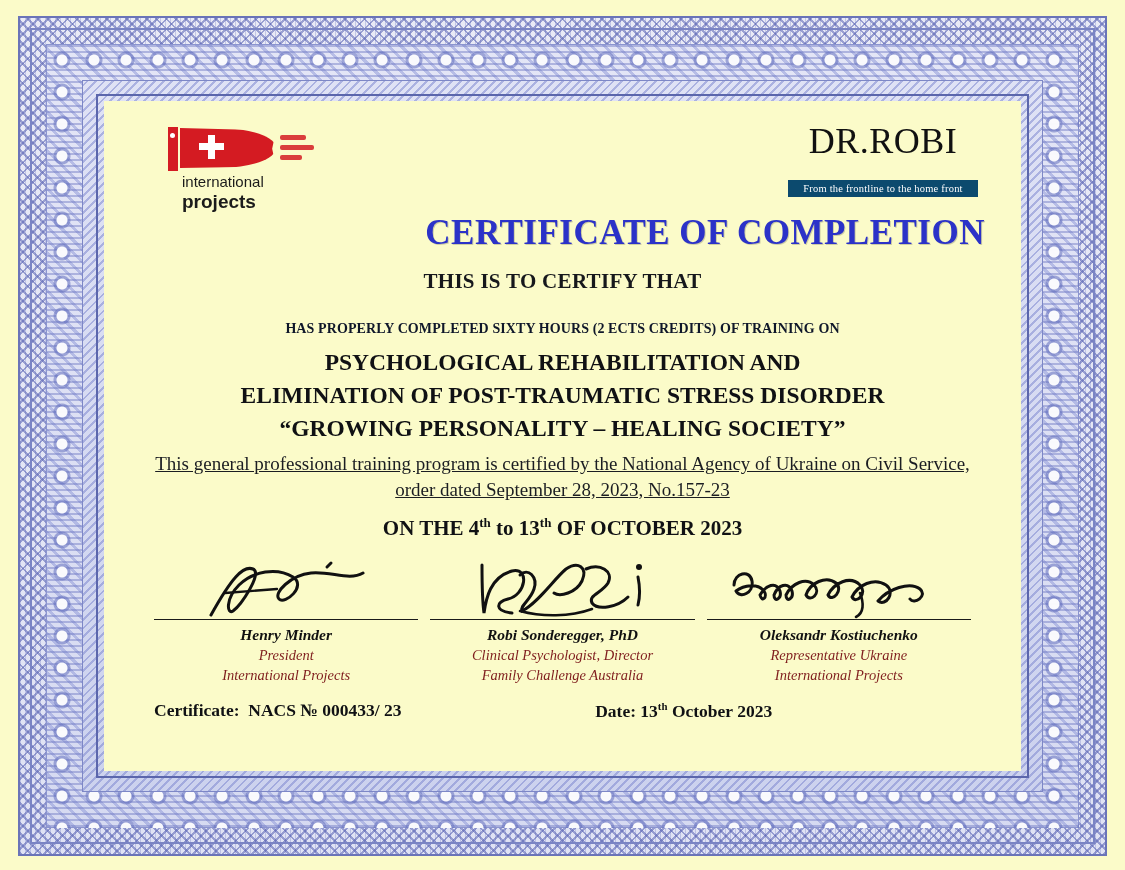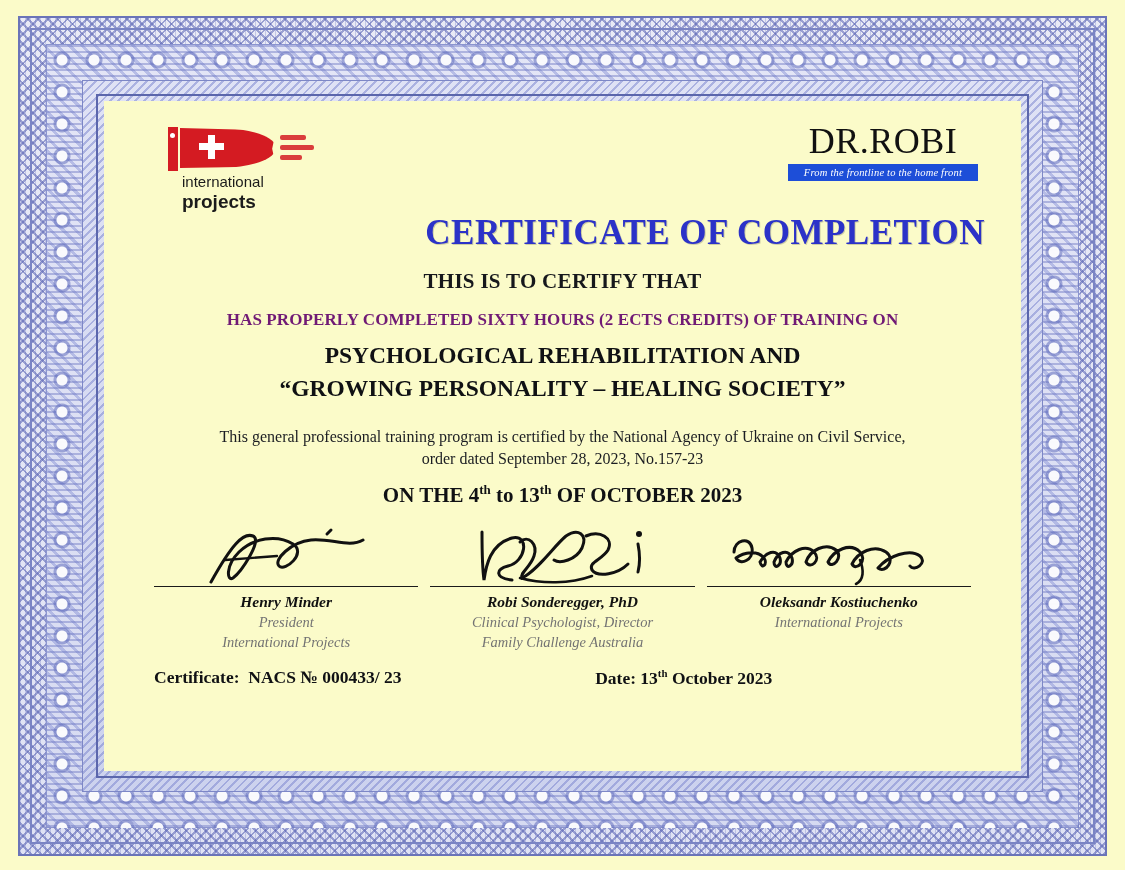--- a/index.html
+++ b/index.html
@@ -155,24 +155,23 @@
   }
   .robi-name {
     font-family: "Liberation Serif", serif;
     font-size: 36px;
     letter-spacing: .5px;
     color: #111;
     line-height: 1;
     white-space: nowrap;
   }
   .robi-tag {
-    margin-top: 5px;
-    background: #1d4ed8;
+    margin-top: 21px;
+    background: #0c4a6e;
     color: #fff;
-    font-style: italic;
     font-size: 10.5px;
     padding: 3px 6px;
     letter-spacing: .2px;
     white-space: nowrap;
   }
 
   
   .title {
     text-align: right;
     font-size: 35px;
@@ -193,40 +192,41 @@
   .recipient {
     text-align: center;
     font-size: 39px;
     font-weight: bold;
     color: #101114;
     margin-top: 10px;
     letter-spacing: .2px;
   }
   .line-hours {
     text-align: center;
-    font-size: 17px;
-    font-weight: bold;
-    color: #701a75;
-    margin-top: 16px;
+    font-size: 14px;
+    font-weight: bold;
+    color: #0f172a;
+    margin-top: 27px;
     letter-spacing: .1px;
   }
   .course-1, .course-2, .course-3 {
     text-align: center;
     font-weight: bold;
     color: #101114;
   }
   .course-1 { font-size: 23.5px; margin-top: 12px; }
   .course-2 { font-size: 23.5px; margin-top: 6px; }
   .course-3 { font-size: 23.5px; margin-top: 6px; }
   .note {
     text-align: center;
-    font-size: 16px;
+    font-size: 19px;
     color: #1b1d22;
-    margin-top: 24px;
+    margin-top: 9px;
     line-height: 1.35;
+    text-decoration: underline;
   }
   .dates {
     text-align: center;
     font-size: 21px;
     font-weight: bold;
     color: #101114;
     margin-top: 13px;
   }
   sup { font-size: .62em; }
 
@@ -254,21 +254,21 @@
   .sig-name {
     font-style: italic;
     font-weight: bold;
     font-size: 15.5px;
     margin-top: 6px;
     color: #111;
   }
   .sig-role, .sig-org {
     font-style: italic;
     font-size: 14.5px;
-    color: #737373;
+    color: #7f1d1d;
     margin-top: 3px;
   }
 
   
   .footer {
     display: flex;
     margin-top: 16px;
     padding: 0 14px;
     font-size: 17.5px;
     font-weight: bold;
@@ -314,20 +314,21 @@
     </div>
 
     <div class="title">CERTIFICATE OF COMPLETION</div>
 
     <div class="subtitle">THIS IS TO CERTIFY THAT</div>
 
 
     <div class="line-hours">HAS PROPERLY COMPLETED SIXTY HOURS (2 ECTS CREDITS) OF TRAINING ON</div>
 
     <div class="course-1">PSYCHOLOGICAL REHABILITATION AND</div>
+    <div class="course-2">ELIMINATION OF POST-TRAUMATIC STRESS DISORDER</div>
     <div class="course-3">“GROWING PERSONALITY – HEALING SOCIETY”</div>
 
     <div class="note">
       <div>This general professional training program is certified by the National Agency of Ukraine on Civil Service,</div>
       <div>order dated September 28, 2023, No.157-23</div>
     </div>
 
     <div class="dates"><span>ON THE 4</span><sup>th</sup><span> to 13</span><sup>th</sup><span> OF OCTOBER 2023</span></div>
 
     <div class="sig-row">
@@ -365,20 +366,21 @@
 
       <div class="sig-col">
         <div class="sig-mark">
           <svg width="250" height="62" viewBox="0 0 250 62">
             <path d="M20 26 C20 14, 36 10, 38 22 C40 34, 26 40, 22 32 C30 26, 44 24, 50 32 C54 38, 48 44, 46 36 C52 26, 62 22, 66 32 C68 40, 60 44, 60 36 C64 26, 74 22, 78 32 C80 40, 72 44, 72 36 C78 24, 92 18, 100 26 C108 34, 96 44, 92 36 C96 24, 112 16, 122 24 C130 31, 118 44, 114 36 C120 24, 136 16, 146 26 C154 34, 142 46, 138 38 C144 26, 160 18, 172 26 C182 33, 172 48, 164 42 C174 30, 196 22, 206 30 C214 37, 200 46, 196 40" fill="none" stroke="#111" stroke-width="3" stroke-linecap="round" stroke-linejoin="round"></path>
             <path d="M146 34 C150 44, 150 54, 142 58" fill="none" stroke="#111" stroke-width="2.6" stroke-linecap="round"></path>
           </svg>
         </div>
         <div class="sig-line"></div>
         <div class="sig-name">Oleksandr Kostiuchenko</div>
+        <div class="sig-role">Representative Ukraine</div>
         <div class="sig-org">International Projects</div>
       </div>
 
     </div>
 
     <div class="footer">
       <div class="cert"><span>Certificate:</span>&nbsp; <span>NACS № 000433/ 23</span></div>
       <div class="date"><span>Date:</span> <span>13</span><sup>th</sup><span> October 2023</span></div>
     </div>
 

